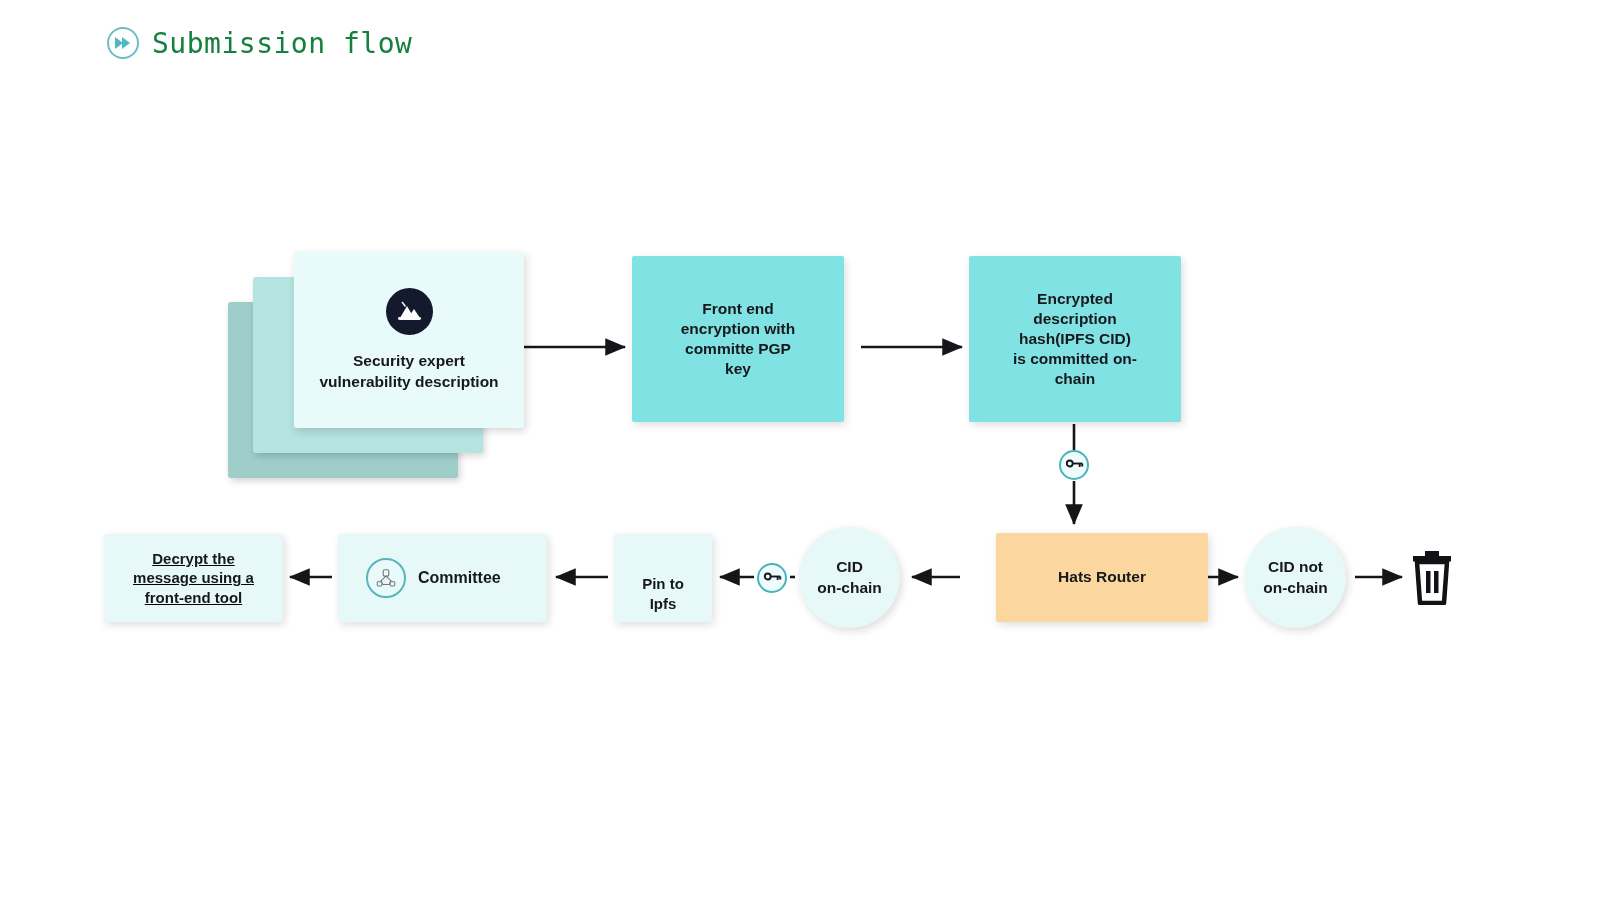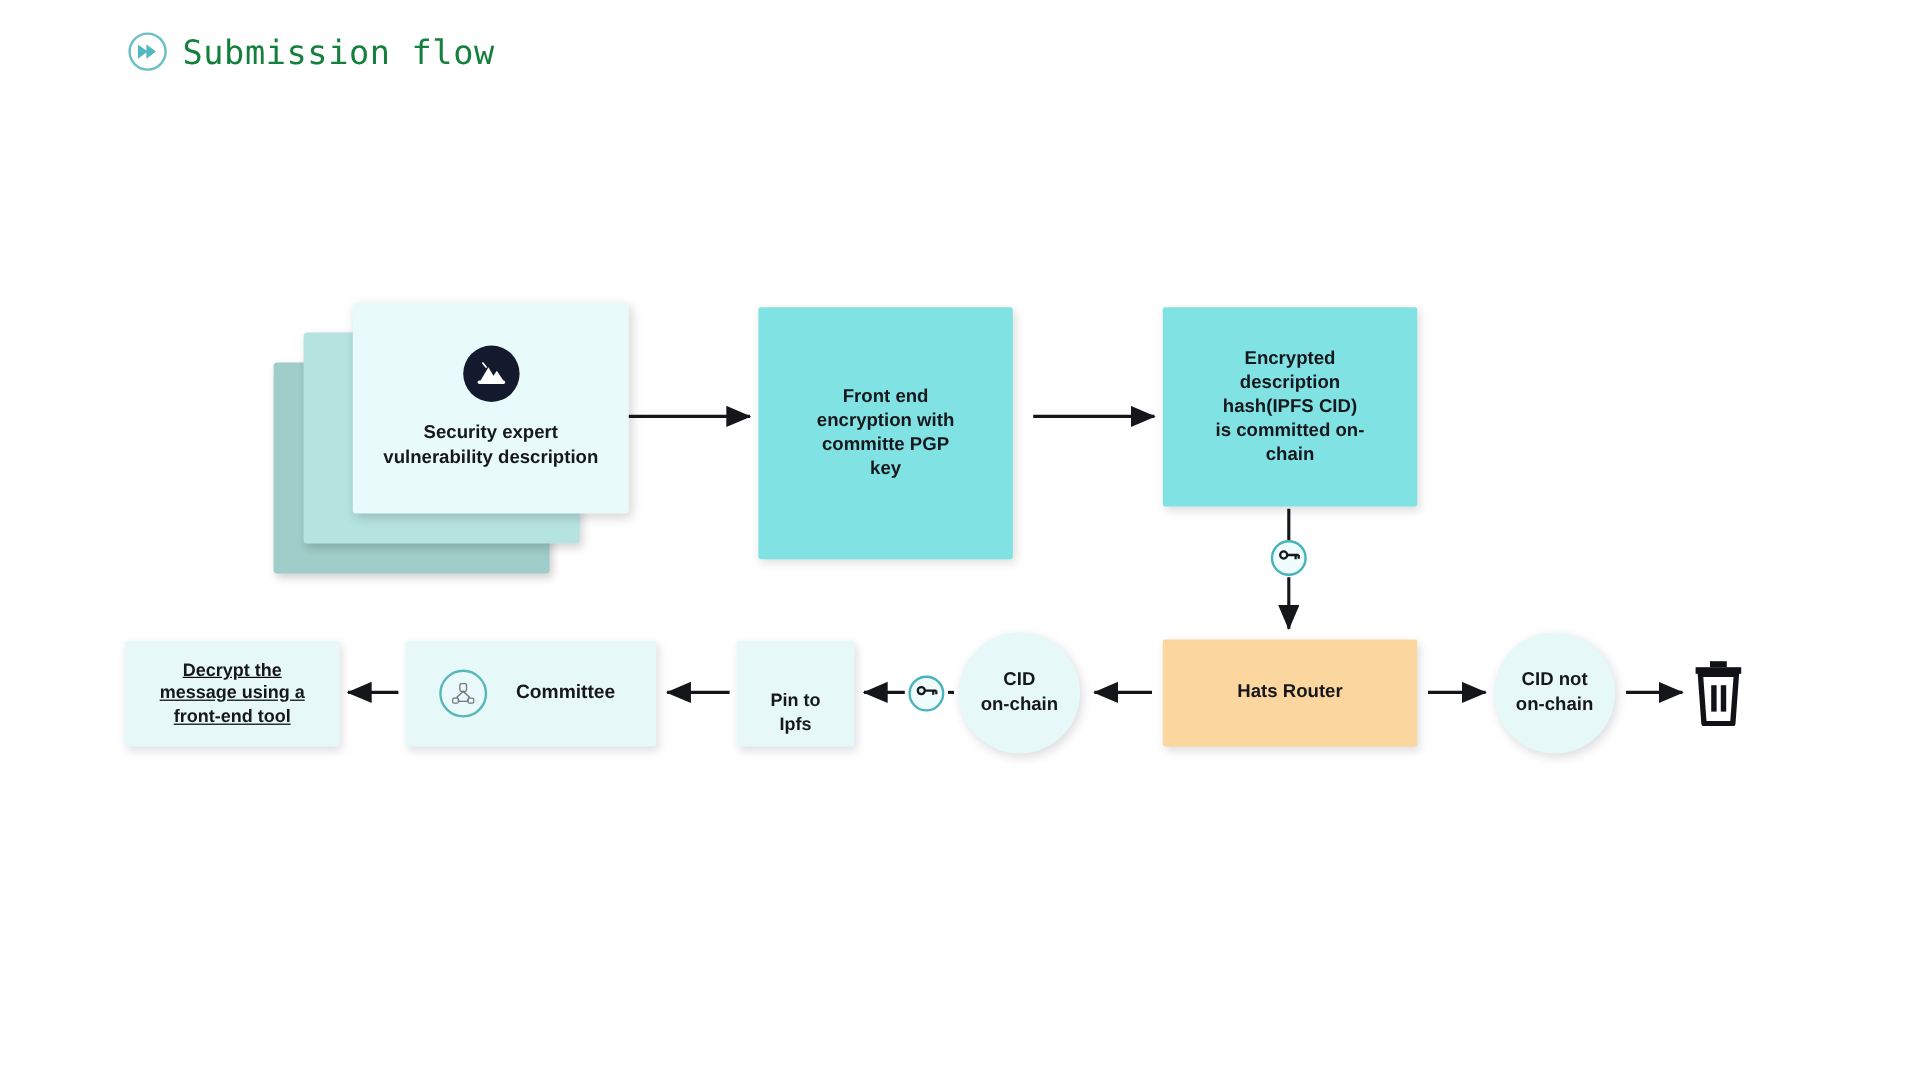--- a/index.html
+++ b/index.html
@@ -92,35 +92,35 @@
     display: flex;
     align-items: center;
     justify-content: center;
     padding: 8px 10px;
     border-radius: 2px;
   }
   .box-teal { background: #80e2e2; box-shadow: 2px 3px 8px rgba(0,0,0,0.13); }
   .box-lite { background: #e6f9f8; box-shadow: 2px 3px 8px rgba(0,0,0,0.13); }
   .box-orange { background: #fbd69e; box-shadow: 2px 3px 8px rgba(0,0,0,0.13); }
 
-  #node-frontend { left: 632px; top: 256px; width: 212px; height: 210px; }
+  #node-frontend { left: 632px; top: 256px; width: 212px; height: 166px; }
   #node-frontend .node-text { font-size: 15.5px; }
 
   #node-encrypted { left: 969px; top: 256px; width: 212px; height: 166px; }
   #node-encrypted .node-text { font-size: 15.5px; }
 
-  #node-hats { left: 969px; top: 533px; width: 212px; height: 89px; }
+  #node-hats { left: 996px; top: 533px; width: 212px; height: 89px; }
   #node-hats .node-text { font-size: 15.5px; font-weight: bold; }
 
   #node-decrypt { left: 104px; top: 534px; width: 179px; height: 88px; text-decoration: underline; }
   #node-decrypt .node-text { font-size: 15px; }
 
   #node-committee {
     left: 338px; top: 534px; width: 209px; height: 88px;
-    justify-content: flex-start; padding-left: 28px; gap: 24px;
+    justify-content: flex-start; padding-left: 28px; gap: 12px;
   }
   #node-committee .node-text { font-size: 16px; }
 
   #node-pin { left: 614px; top: 534px; width: 98px; height: 88px; }
   #node-pin .node-text { font-size: 15px; margin-top: 31px; }
 
   
   .circle-node {
     position: absolute;
     border-radius: 50%;

